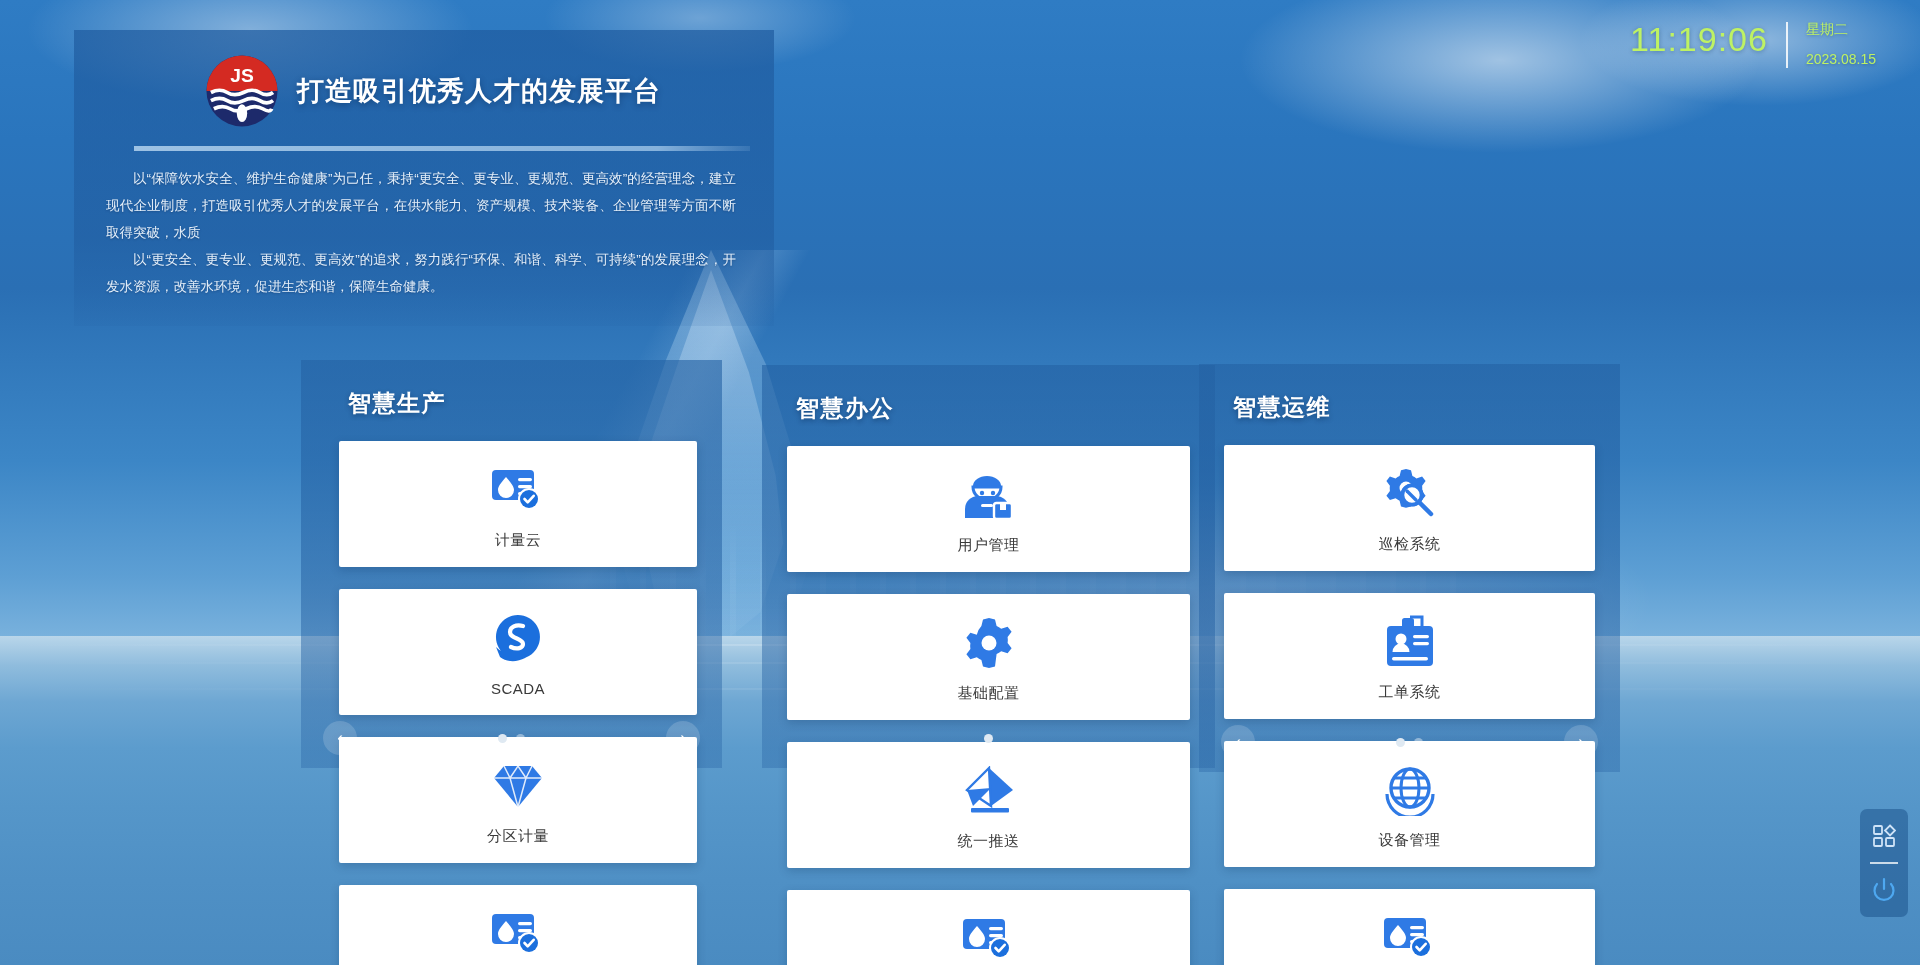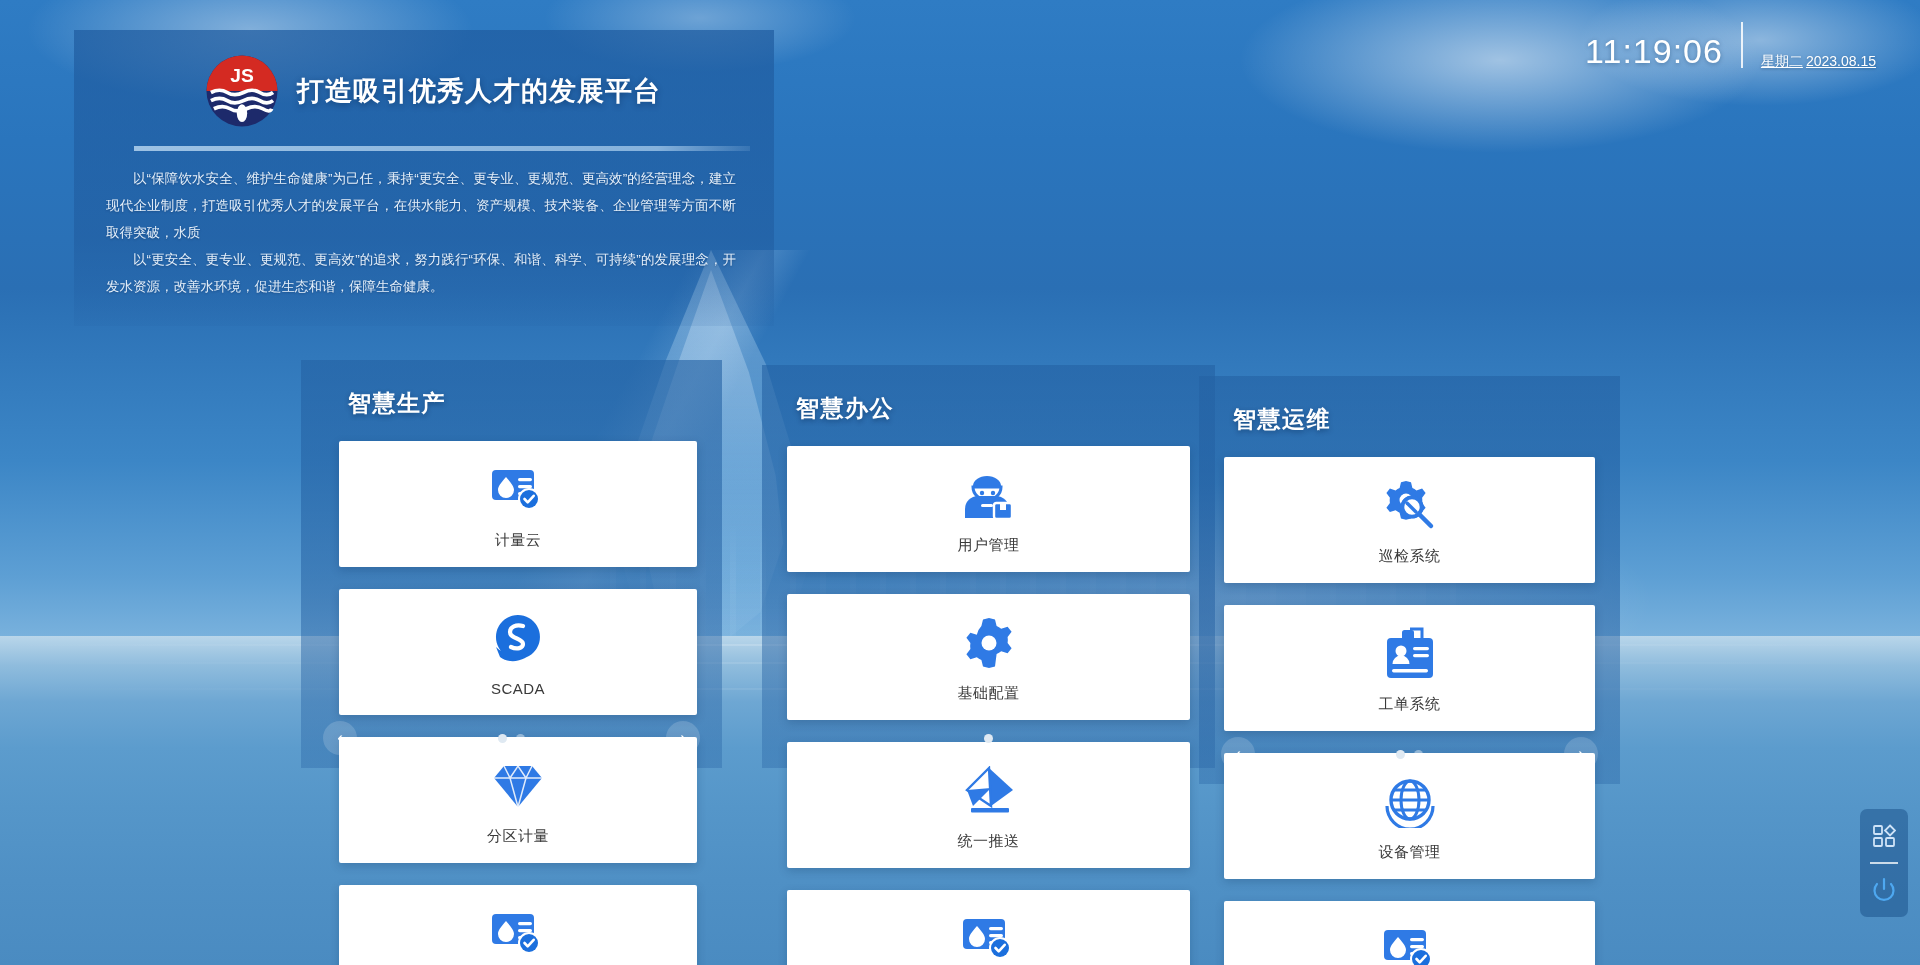--- a/index.html
+++ b/index.html
@@ -57,27 +57,27 @@
   }
   .raybeam {
     position:absolute; top:250px; left:430px; width:420px; height:420px;
     background:linear-gradient(110deg, rgba(255,255,255,0) 40%, rgba(205,230,250,.20) 52%, rgba(255,255,255,0) 60%);
     transform:skewX(-10deg);
   }
 
   
   #clock {
     position:absolute; right:44px; top:22px; z-index:9;
-    display:flex; align-items:flex-end; gap:18px; color:#ffffff;
+    display:flex; align-items:flex-start; gap:18px; color:#bef264;
   }
   #clock .time { font-size:34px; letter-spacing:1px; line-height:1; font-weight:400;
                  text-shadow:0 1px 4px rgba(0,40,80,.35); }
   #clock .sep { width:2px; height:46px; background:rgba(255,255,255,.85); }
-  #clock .dtbox { display:flex; flex-direction:row; gap:3px; font-size:14px; line-height:1;
-                  text-shadow:0 1px 3px rgba(0,40,80,.35);text-decoration:underline; }
+  #clock .dtbox { display:flex; flex-direction:column; gap:16px; font-size:14px; line-height:1;
+                  text-shadow:0 1px 3px rgba(0,40,80,.35); }
 
   
   #company {
     position:absolute; left:74px; top:30px; width:700px; min-height:240px; z-index:8;
     background:linear-gradient(180deg,rgba(31,92,160,.72),rgba(30,88,155,.50) 70%,rgba(32,90,158,.10));
     padding:24px 30px 26px 30px;
   }
   .brandrow { display:flex; align-items:center; gap:18px; padding-left:18px;justify-content:center; }
   .logo { width:74px; height:74px; flex:0 0 74px; position:relative; }
   .brandname { color:#fff; font-size:27px; font-weight:700; letter-spacing:1px;
@@ -91,21 +91,21 @@
   
   #panels { position:absolute; top:360px; left:0; width:1920px; z-index:7;
             display:flex; gap:0; }
   .panel {
     background:linear-gradient(180deg,rgba(36,98,164,.62),rgba(34,94,160,.50) 60%,rgba(36,96,162,.34));
     padding:26px 24px 14px 24px;
     position:relative;
   }
   .panel.p1 { position:absolute; left:301px;  top:0; width:421px; height:408px;padding-left:37px; }
   .panel.p2 { position:absolute; left:762px;  top:5px; width:453px; height:403px; }
-  .panel.p3 { position:absolute; left:1199px; top:16px; width:421px; height:408px; }
+  .panel.p3 { position:absolute; left:1199px; top:4px; width:421px; height:408px; }
 
   .ptitle { color:#fff; font-size:23px; font-weight:700; letter-spacing:1.5px;
             margin:2px 0 22px 10px; text-shadow:0 2px 5px rgba(0,30,70,.45); }
 
   .grid { display:grid; grid-template-columns:1fr; gap:22px 22px; padding:0 1px; }
   .tile {
     background:#fff; height:126px; border-radius:2px;
     display:flex; flex-direction:column; align-items:center; justify-content:center; gap:10px;
     box-shadow:0 3px 10px rgba(8,40,80,.22);
     cursor:pointer;

